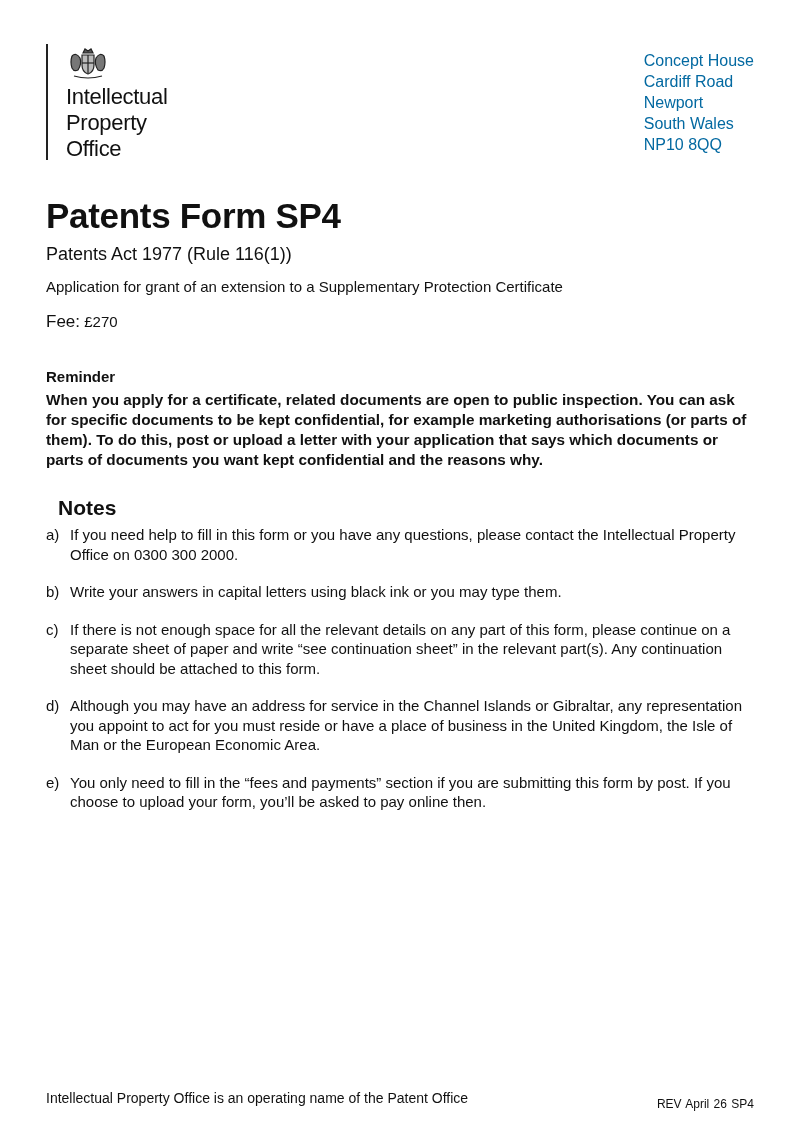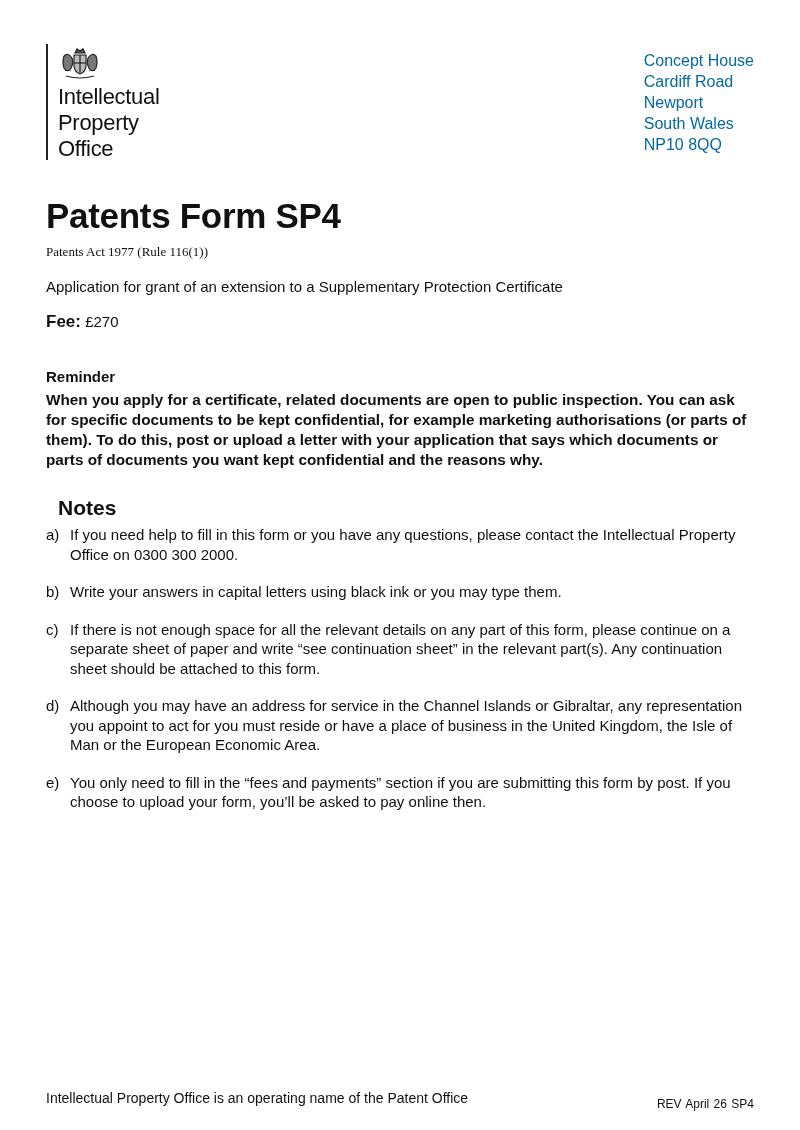--- a/index.html
+++ b/index.html
@@ -2,36 +2,36 @@
 <html><head>
   <meta charset="utf-8">
   <style>
     html, body { margin: 0; padding: 0; background: #ffffff; }
     body {
       width: 800px; height: 1130px; position: relative; overflow: hidden;
       font-family: "Liberation Sans", sans-serif; color: #111111;
     }
     .logo {
       position: absolute; left: 46px; top: 44px; height: 116px;
-      border-left: 2px solid #222; padding-left: 10px;
+      border-left: 2px solid #222; padding-left: 18px;
     }
     .crest { width: 44px; height: 38px; display: block; margin-bottom: 2px; }
     .logo-line { font-size: 22px; line-height: 26px; color: #111; letter-spacing: -0.3px; }
     .address {
       position: absolute; right: 46px; top: 50px; 
       font-size: 16px; line-height: 21px; color: #0369a1;
     }
     .title {
       position: absolute; left: 46px; top: 196px; margin: 0;
       font-size: 35px; font-weight: bold; letter-spacing: -0.3px; color: #111;
     }
-    .subtitle { position: absolute; left: 46px; top: 244px; font-size: 13px; font-family: Liberation Serif, serif; }
+    .subtitle { position: absolute; left: 46px; top: 244px; font-size: 18px; }
     .desc { position: absolute; left: 46px; top: 278px; font-size: 15px; }
     .fee { position: absolute; left: 46px; top: 312px; font-size: 15px; }
-    .fee-label { font-weight: bold; font-size: 17px; }
+    .fee-label { font-weight: normal; font-size: 17px; }
     .reminder-label { position: absolute; left: 46px; top: 368px; font-size: 15px; font-weight: bold; }
     .reminder-text {
       position: absolute; left: 46px; top: 390px; width: 712px;
       font-size: 15.3px; line-height: 20px; font-weight: bold; margin: 0;
     }
     .notes-heading {
       position: absolute; left: 46px; top: 484px; margin: 12px;
       font-size: 21px; font-weight: bold;
     }
     .notes { position: absolute; left: 46px; top: 525px; width: 712px; margin: 0; padding: 0; list-style: none; }

